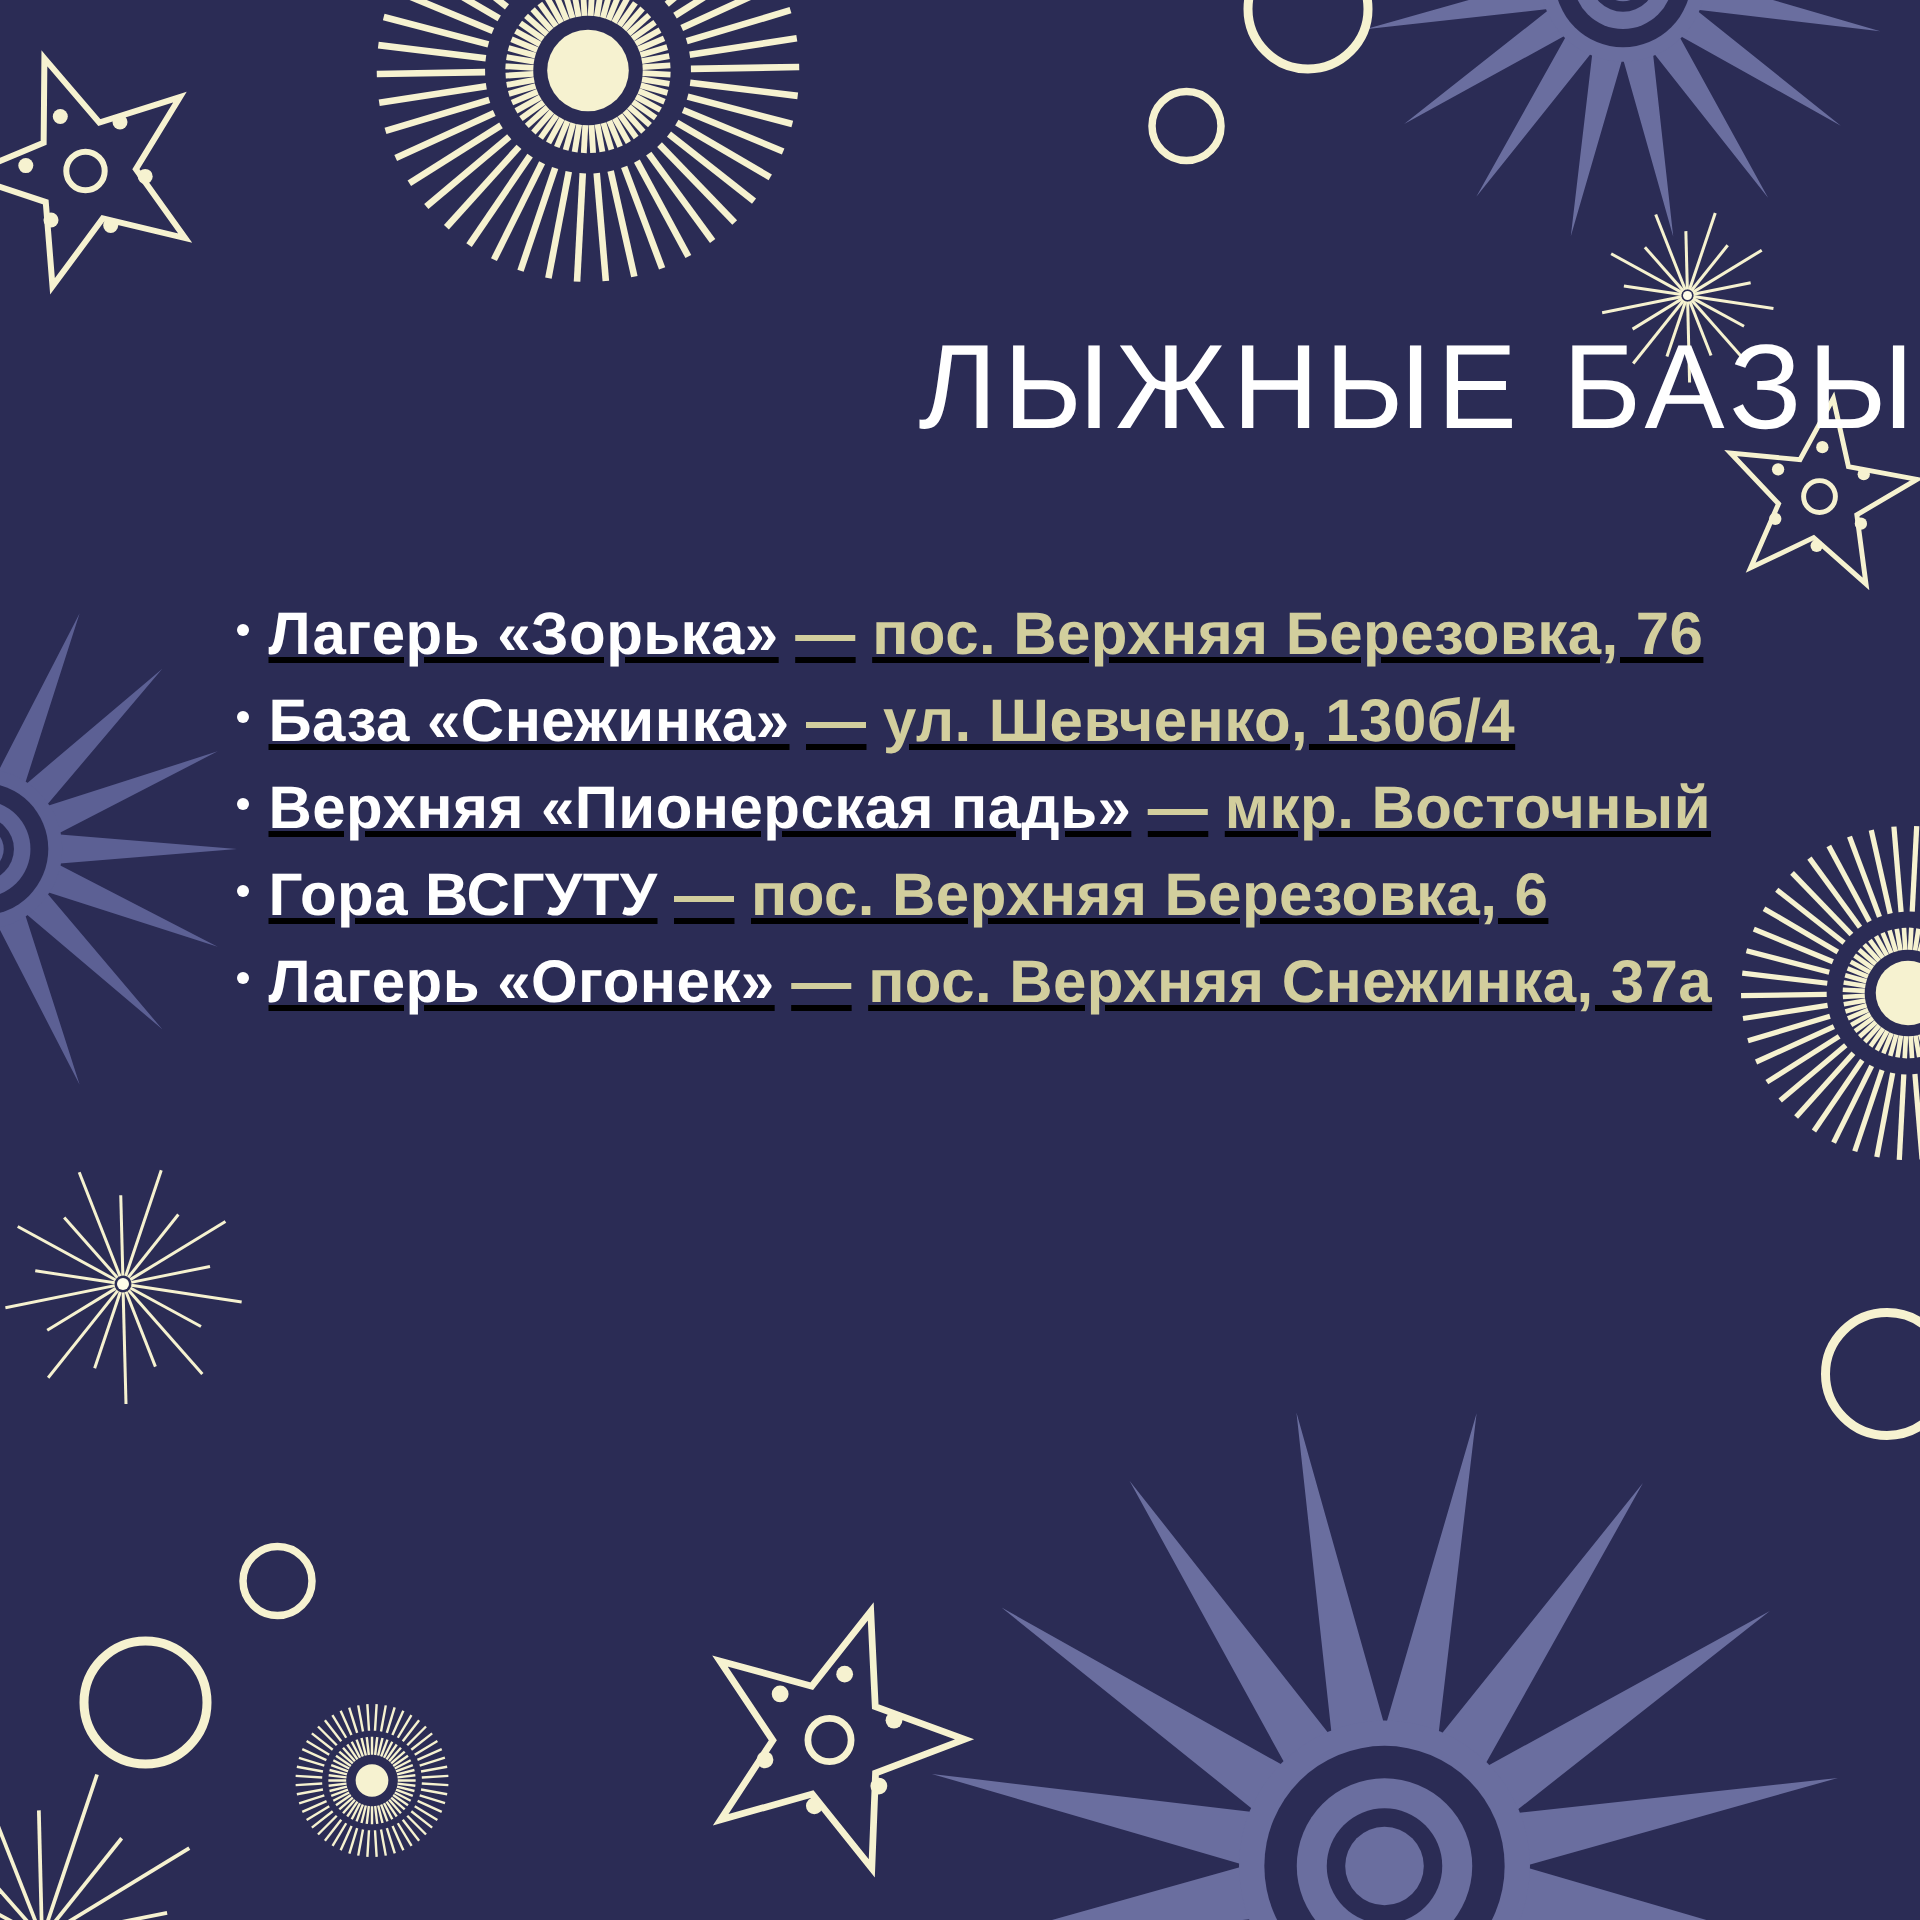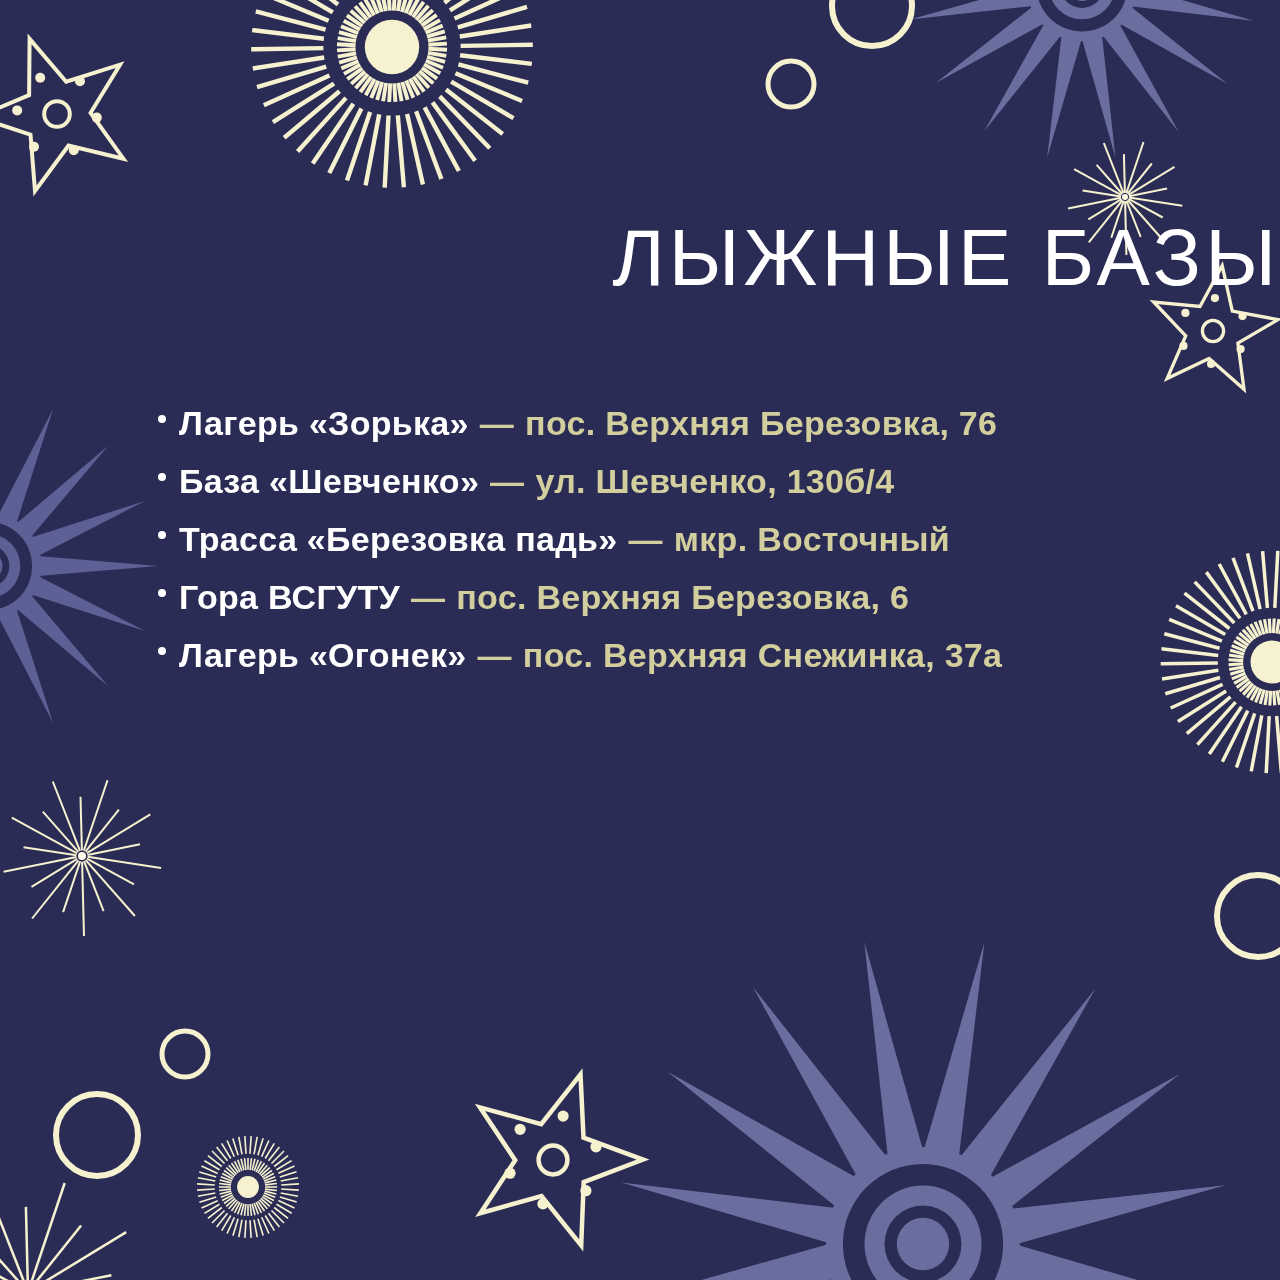--- a/index.html
+++ b/index.html
@@ -9,21 +9,21 @@
     font-family:"Liberation Sans","DejaVu Sans",sans-serif;
   }
   .deco{position:absolute;pointer-events:none;}
   .title{
     position:absolute;top:218px;left:0;width:100%;margin:0;
     text-align:right;font-size:80px;font-weight:normal;line-height:1;
     letter-spacing:4px;color:var(--title,#ffffff);z-index:2;
   }
   .list{
     position:absolute;top:394px;left:158px;width:1020px;z-index:2;
-    font-size:34px;font-weight:bold;line-height:58px;letter-spacing:0.3px;
+    font-size:40px;font-weight:bold;line-height:58px;letter-spacing:0.3px;text-decoration:underline;
   }
   .item{white-space:nowrap;}
   .bullet{
     display:inline-block;width:8px;height:8px;border-radius:50%;
     background:var(--name,#ffffff);margin-right:13px;position:relative;top:-12px;
   }
   .nm{color:var(--name,#ffffff);margin-right:11px;}
   .sep{color:var(--addr,#d2ce9d);margin-right:11px;}
   .addr{color:var(--addr,#d2ce9d);}
   .addr.block{display:block;white-space:nowrap;}
@@ -479,18 +479,18 @@
         <line x1="28.5" y1="-17.2" x2="43.6" y2="-26.4" stroke="#f6f2d0" stroke-width="1.6"></line>
         <line x1="30.3" y1="-13.7" x2="46.5" y2="-20.9" stroke="#f6f2d0" stroke-width="1.6"></line>
         <line x1="31.8" y1="-9.9" x2="48.6" y2="-15.2" stroke="#f6f2d0" stroke-width="1.6"></line>
         <line x1="32.7" y1="-6.0" x2="50.1" y2="-9.2" stroke="#f6f2d0" stroke-width="1.6"></line>
         <line x1="33.2" y1="-2.0" x2="50.9" y2="-3.1" stroke="#f6f2d0" stroke-width="1.6"></line>
       </svg>
     </div>
   <h1 class="title">ЛЫЖНЫЕ БАЗЫ</h1>
   <div id="list" class="list">
       <div class="item"><span class="bullet"></span><span class="nm">Лагерь «Зорька»</span><span class="sep">—</span><span class="addr">пос. Верхняя Березовка, 76</span></div>
-      <div class="item"><span class="bullet"></span><span class="nm">База «Шевченко»</span><span class="sep">—</span><span class="addr">ул. Шевченко, 130б/4</span></div>
-      <div class="item"><span class="bullet"></span><span class="nm">Трасса «Березовка падь»</span><span class="sep">—</span><span class="addr">мкр. Восточный</span></div>
+      <div class="item"><span class="bullet"></span><span class="nm">База «Снежинка»</span><span class="sep">—</span><span class="addr">ул. Шевченко, 130б/4</span></div>
+      <div class="item"><span class="bullet"></span><span class="nm">Верхняя «Пионерская падь»</span><span class="sep">—</span><span class="addr">мкр. Восточный</span></div>
       <div class="item"><span class="bullet"></span><span class="nm">Гора ВСГУТУ</span><span class="sep">—</span><span class="addr">пос. Верхняя Березовка, 6</span></div>
       <div class="item"><span class="bullet"></span><span class="nm">Лагерь «Огонек»</span><span class="sep">—</span><span class="addr">пос. Верхняя Снежинка, 37а</span></div>
     </div>
 </div>
 
 </body></html>

